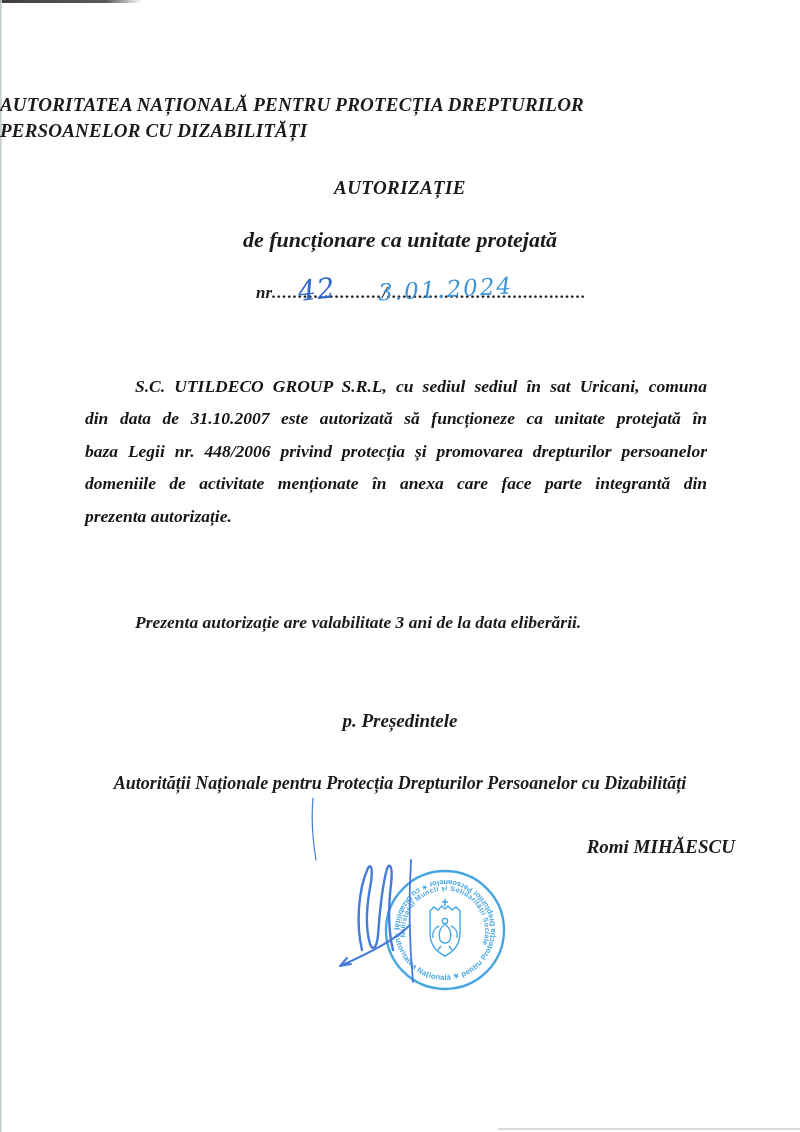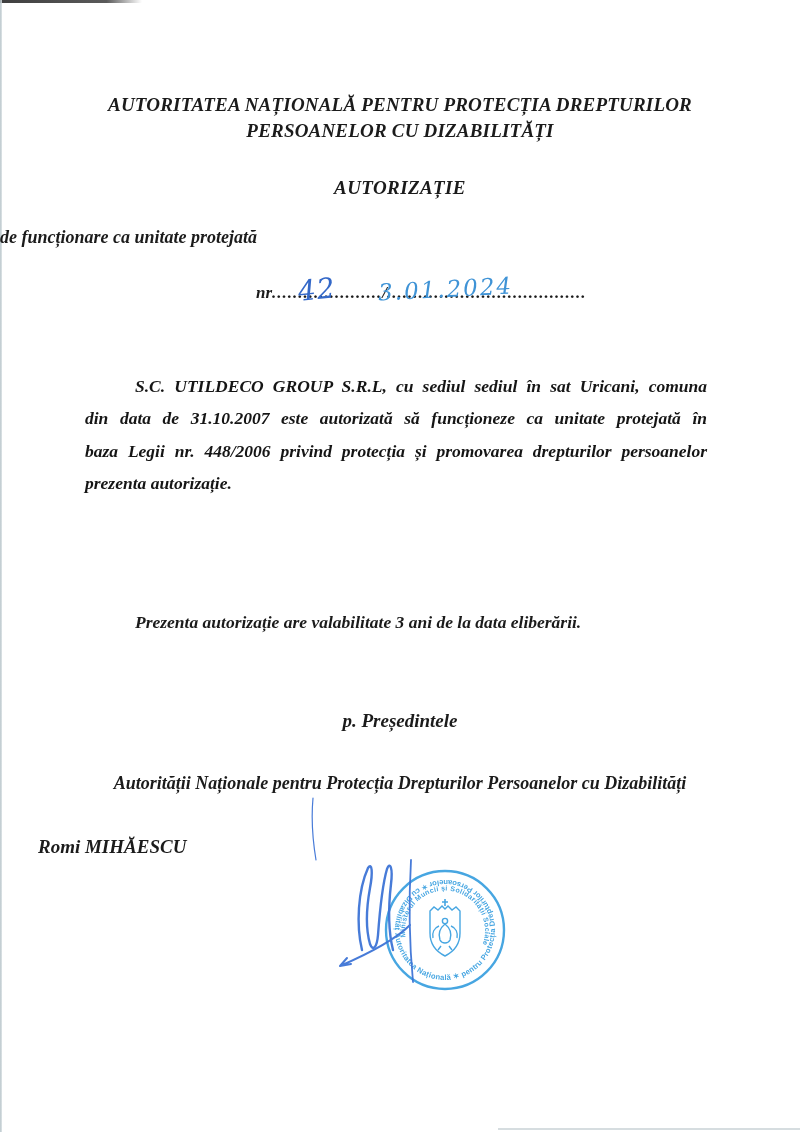--- a/index.html
+++ b/index.html
@@ -6,37 +6,37 @@
   body{
     width:800px;height:1132px;position:relative;background:#ffffff;overflow:hidden;
     font-family:"Liberation Serif","DejaVu Serif",serif;color:#1b1b1b;
   }
   .abs{position:absolute;}
   
   .scan-top{left:0;top:0;width:142px;height:3px;background:linear-gradient(90deg,#3f3f3f 0%,#5a5a5a 75%,rgba(90,90,90,0) 100%);}
   .scan-left{left:0;top:0;width:2px;height:1132px;background:linear-gradient(90deg,#b0bec4,#d8e0e3);opacity:.85;}
   .scan-bottom{left:498px;top:1128px;width:302px;height:2px;background:#ccd5d8;opacity:.8;}
   
-  .hdr{left:0;top:92px;width:800px;text-align:center;font-weight:700;font-style:italic;
+  .hdr{left:0;top:92px;width:800px;text-align:left;font-weight:700;font-style:italic;
        font-size:19px;line-height:26px;letter-spacing:.2px;}
   .doc-title{left:0;top:177px;width:800px;text-align:center;font-weight:700;font-style:italic;font-size:19px;letter-spacing:.4px;}
-  .doc-subtitle{left:0;top:227px;width:800px;font-weight:700;font-style:italic;font-size:18px;}
+  .doc-subtitle{left:0;top:227px;width:800px;text-align:center;font-weight:700;font-style:italic;font-size:22px;}
   .nr-line{left:256px;top:283px;font-weight:700;font-style:italic;font-size:17px;white-space:nowrap;}
   .nr-line .dots{letter-spacing:1px;}
   .hand{font-family:"DejaVu Serif",serif;font-style:italic;font-weight:400;white-space:nowrap;}
   .hand-number{left:42px;top:-10px;font-size:28px;color:#3468c8;transform:rotate(-6deg);letter-spacing:1px;}
   .hand-date{left:122px;top:-7px;font-size:23px;color:#3f93d6;transform:rotate(-3deg);letter-spacing:2px;}
   .body-text{left:85px;top:370px;width:622px;font-weight:700;font-style:italic;font-size:17.5px;line-height:32.4px;color:#151515;}
   .body-line{text-align:justify;text-align-last:justify;}
   .body-line.first{text-indent:50px;}
   .body-line.last{text-align:last;text-align-last:left;}
   .validity{left:85px;top:612px;width:622px;font-weight:700;font-style:italic;font-size:17.5px;text-indent:50px;}
   .signer-role{left:0;top:710px;width:800px;text-align:center;font-weight:700;font-style:italic;font-size:19px;}
   .signer-authority{left:0;top:773px;width:800px;text-align:center;font-weight:700;font-style:italic;font-size:18px;}
-  .signer-name{left:0;top:836px;width:735px;text-align:left;font-weight:700;font-style:italic;font-size:19px;padding-left:38px;box-sizing:border-box;}
+  .signer-name{left:0;top:836px;width:735px;text-align:right;font-weight:700;font-style:italic;font-size:19px;padding-left:38px;box-sizing:border-box;}
   .stamp-wrap{left:381px;top:866px;width:128px;height:128px;}
   .sig-wrap{left:293px;top:783px;width:180px;height:215px;}
   svg{display:block;}
   .stamp-text{font-family:"Liberation Sans",sans-serif;font-weight:700;}
 </style>
 </head>
 <body>
 
 <div class="abs scan-top"></div>
 <div class="abs scan-left"></div>
@@ -53,20 +53,21 @@
 <div class="abs nr-line">
   <span>nr</span><span class="dots">.....................</span><span>/</span><span class="dots">......................................</span>
   <span class="abs hand hand-number">42</span>
   <span class="abs hand hand-date">3.01.2024</span>
 </div>
 
 <div class="abs body-text">
   <div class="body-line first">S.C. UTILDECO GROUP S.R.L,  cu sediul sediul în sat Uricani, comuna</div>
   <div class="body-line">din data de 31.10.2007 este autorizată să funcționeze ca unitate protejată în</div>
   <div class="body-line">baza Legii nr. 448/2006 privind protecția și promovarea drepturilor persoanelor</div>
+  <div class="body-line">domeniile de activitate menționate în anexa care face parte integrantă din</div>
   <div class="body-line last">prezenta autorizație.</div>
 </div>
 
 <div class="abs validity">Prezenta autorizație are valabilitate 3 ani de la data eliberării.</div>
 
 <div class="abs signer-role">p. Președintele</div>
 <div class="abs signer-authority">Autorității Naționale pentru Protecția Drepturilor Persoanelor cu Dizabilități</div>
 <div class="abs signer-name">Romi MIHĂESCU</div>
 
 <div class="abs stamp-wrap">

